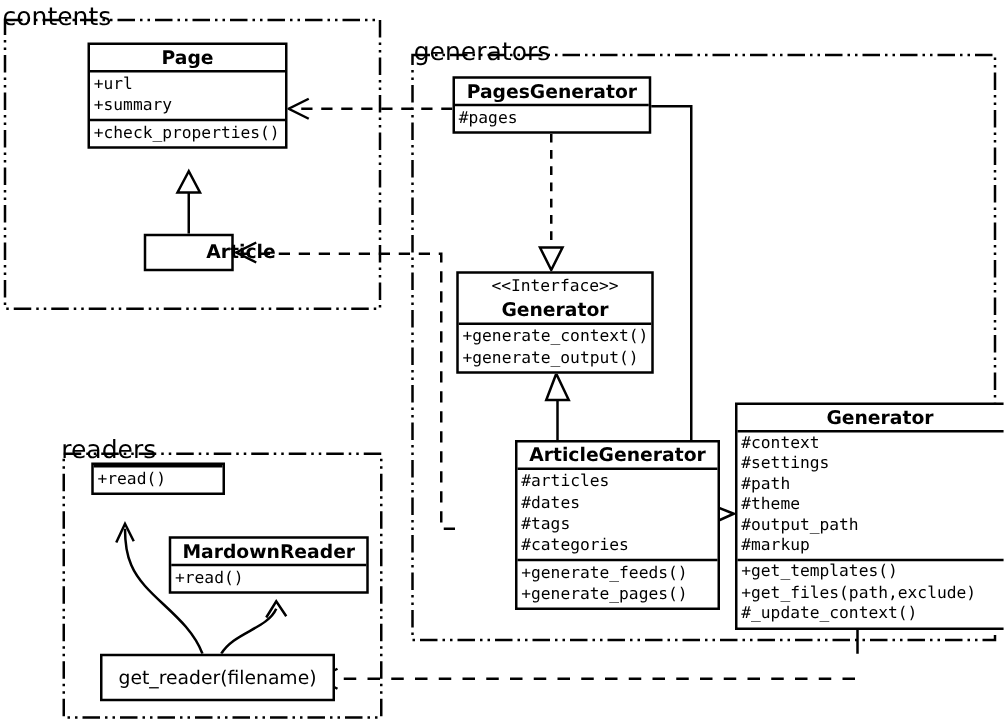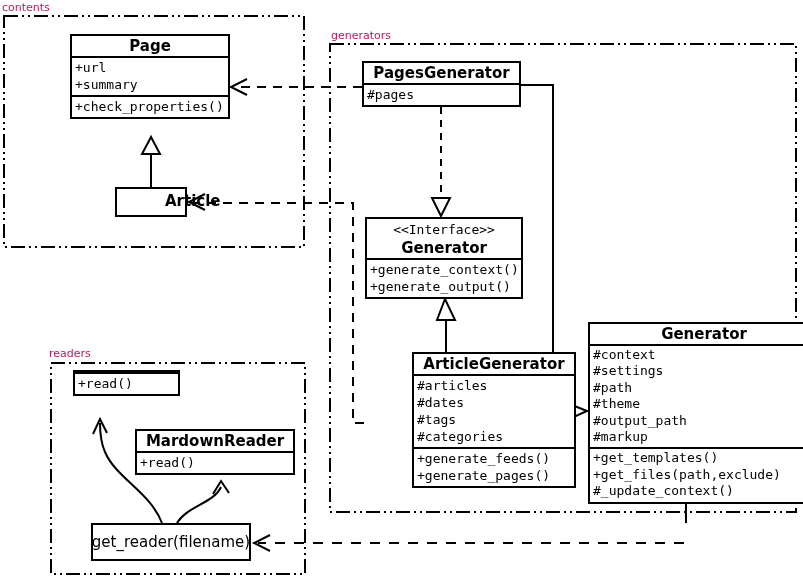--- a/index.html
+++ b/index.html
@@ -3,21 +3,21 @@
 <meta charset="utf-8">
 <style>
   html,body{margin:0;padding:0;background:#ffffff;}
   #canvas{
     position:relative;width:803px;height:579px;background:#ffffff;
     font-family:"DejaVu Sans","Liberation Sans",sans-serif;color:#000;
     overflow:hidden;
   }
   #wires{position:absolute;left:0;top:0;z-index:1;}
   .pkg-label{
-    position:absolute;z-index:3;font-size:11px;color:#be185d;
+    position:absolute;z-index:3;font-size:20px;color:#000000;
     background:transparent;white-space:nowrap;
   }
   .uml-box{
     position:absolute;z-index:2;background:#ffffff;border:2px solid #000;
     box-sizing:border-box;
   }
   .uml-title{
     font-weight:bold;font-size:15px;text-align:center;
     padding:1px 2px;white-space:nowrap;
   }
@@ -153,17 +153,17 @@
     </div>
   </div>
 
   <div class="uml-box" style="left:135px;top:429px;width:160px;">
     <div class="uml-title">MardownReader</div>
     <div class="uml-sep uml-members">
       <div class="uml-member">+read()</div>
     </div>
   </div>
 
-  <div class="uml-box plain-box" style="left:91px;top:523px;width:160px;height:38px;">
+  <div class="uml-box plain-box" style="left:80px;top:523px;width:188px;height:38px;">
     <span>get_reader(filename)</span>
   </div>
 
 </div>
 
 </body></html>

